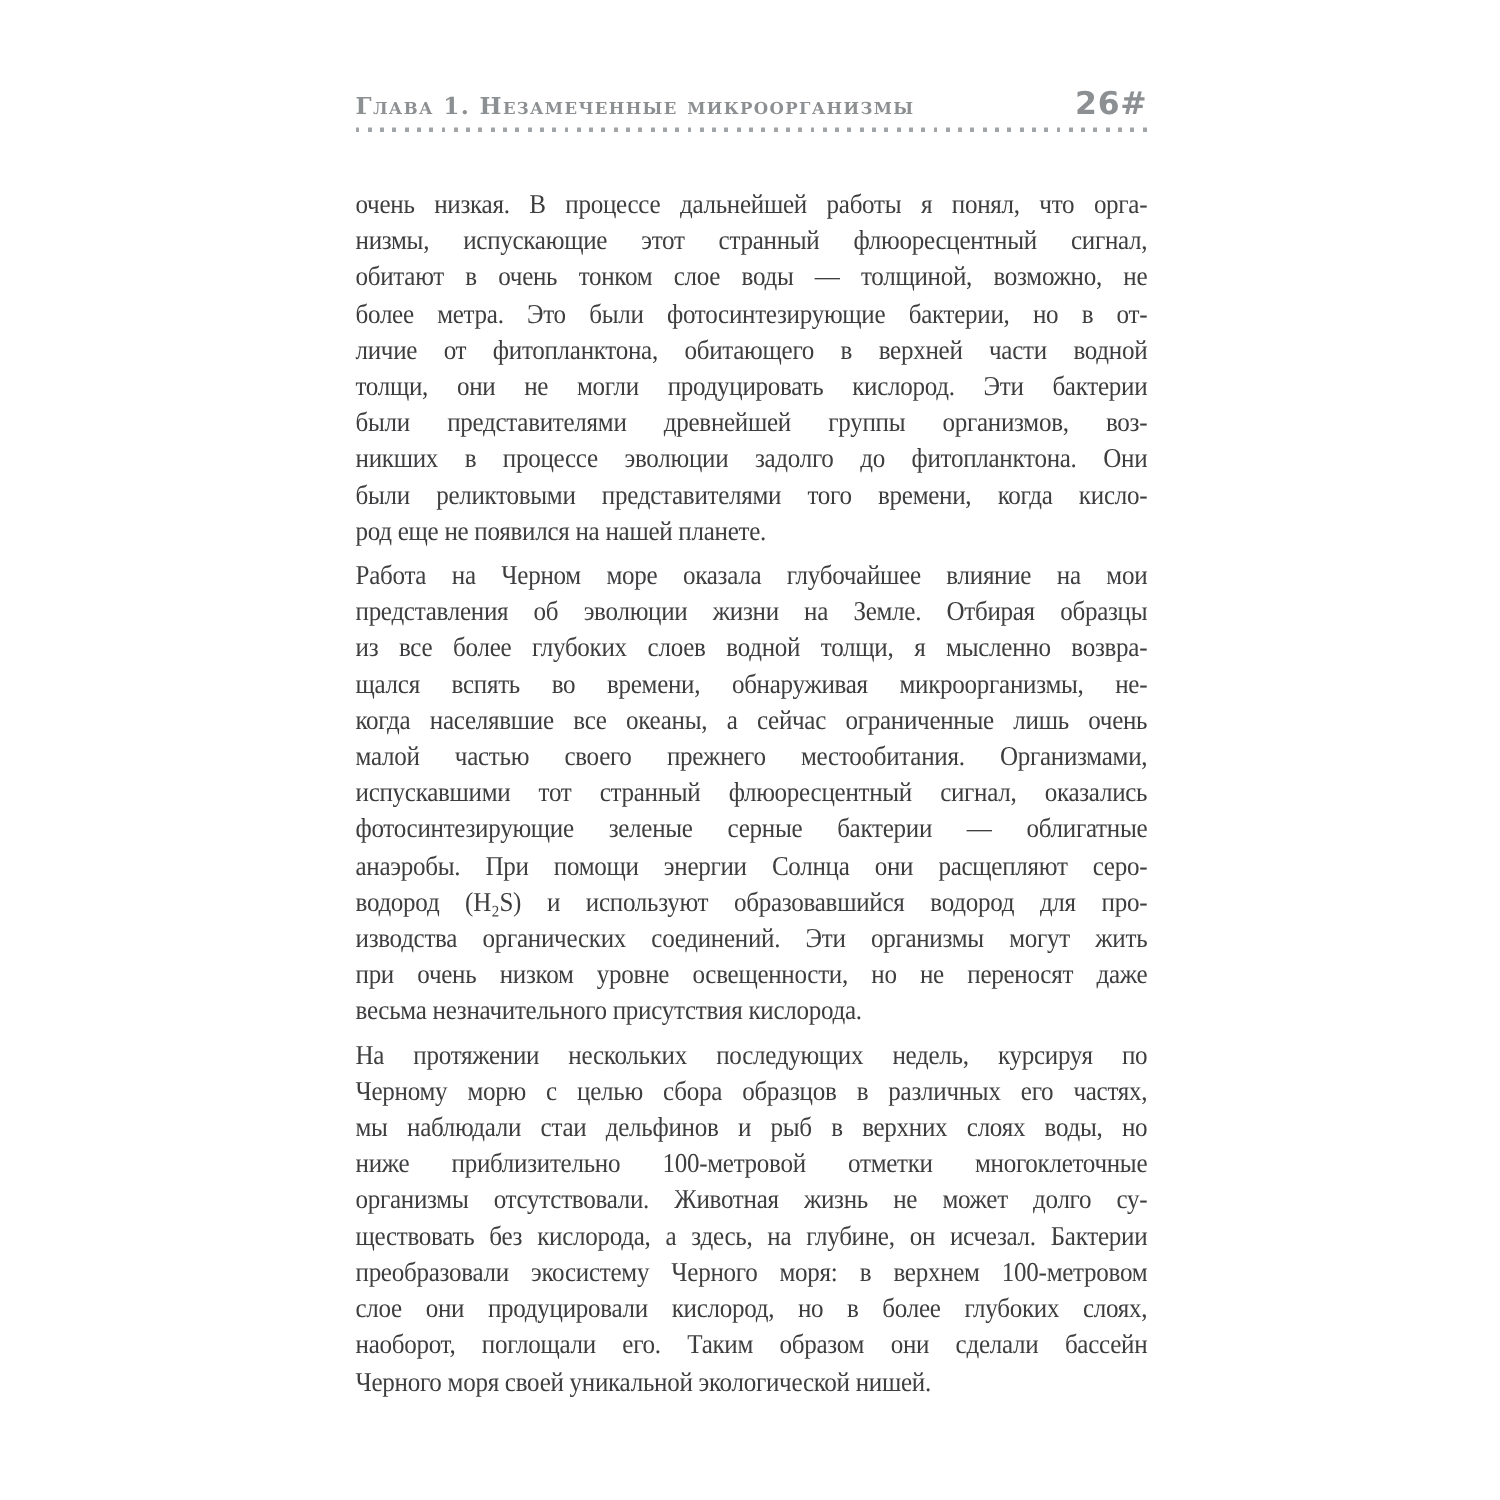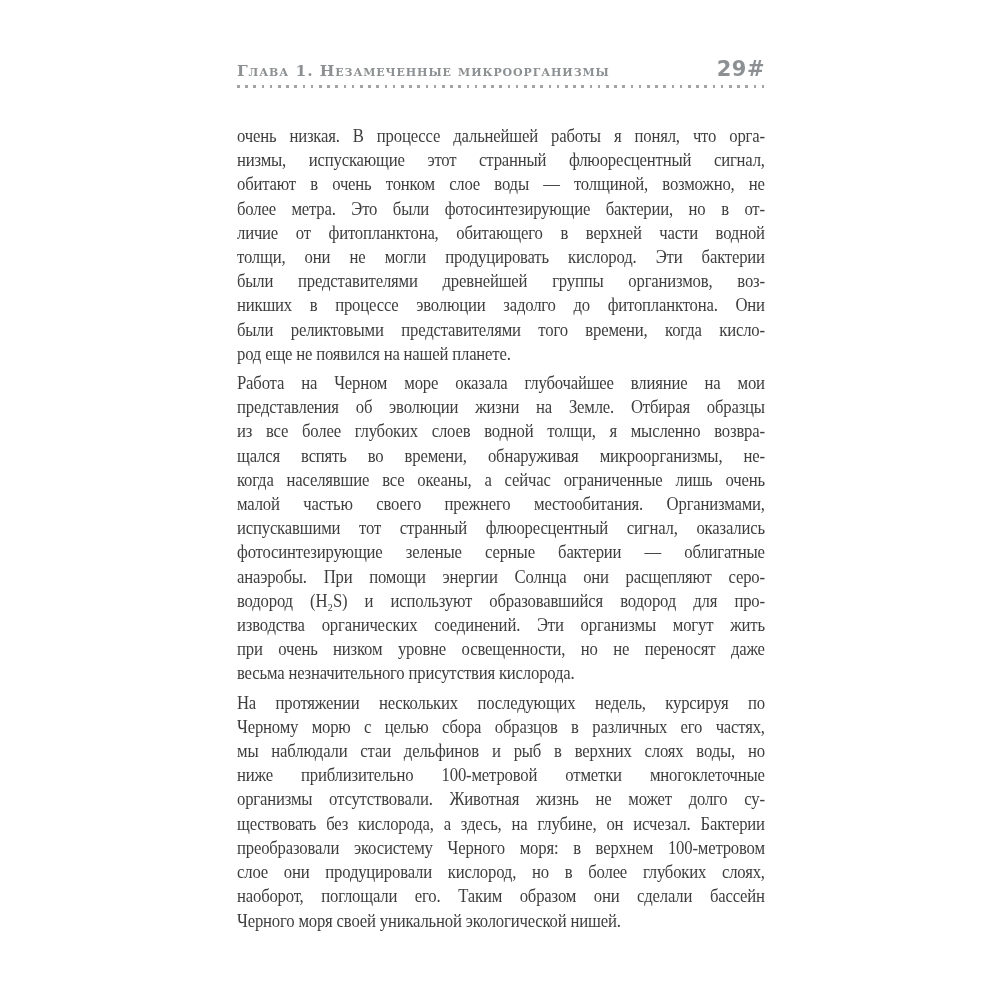--- a/index.html
+++ b/index.html
@@ -74,21 +74,21 @@
   .line { text-align-last: justify; }
   .line.last { text-align-last: left; }
 </style>
 </head>
 <body>
 
 <div class="page">
 
   <div class="running-header">
     <span class="chapter-title">Глава 1. Незамеченные микроорганизмы</span>
-    <span class="page-number">29#</span>
+    <span class="page-number">26#</span>
   </div>
 
   <div class="dotted-rule"></div>
 
   <div class="body-text">
       <div class="para">
         <div class="line">очень низкая. В процессе дальнейшей работы я понял, что орга-</div>
         <div class="line">низмы, испускающие этот странный флюоресцентный сигнал,</div>
         <div class="line">обитают в очень тонком слое воды — толщиной, возможно, не</div>
         <div class="line">более метра. Это были фотосинтезирующие бактерии, но в от-</div>

